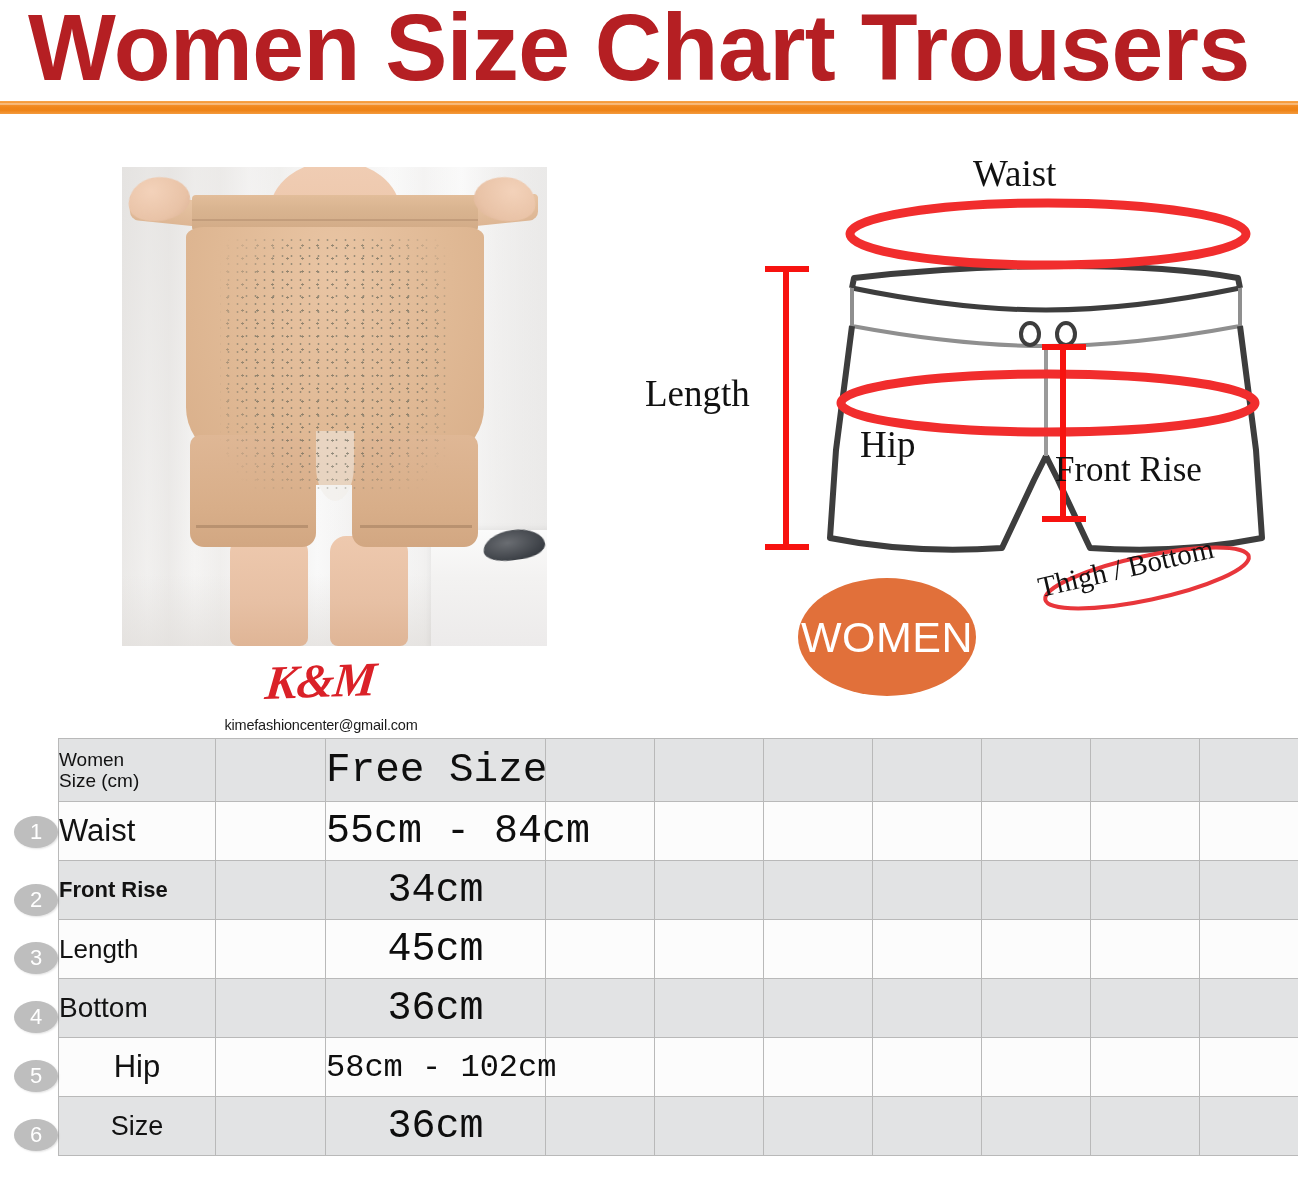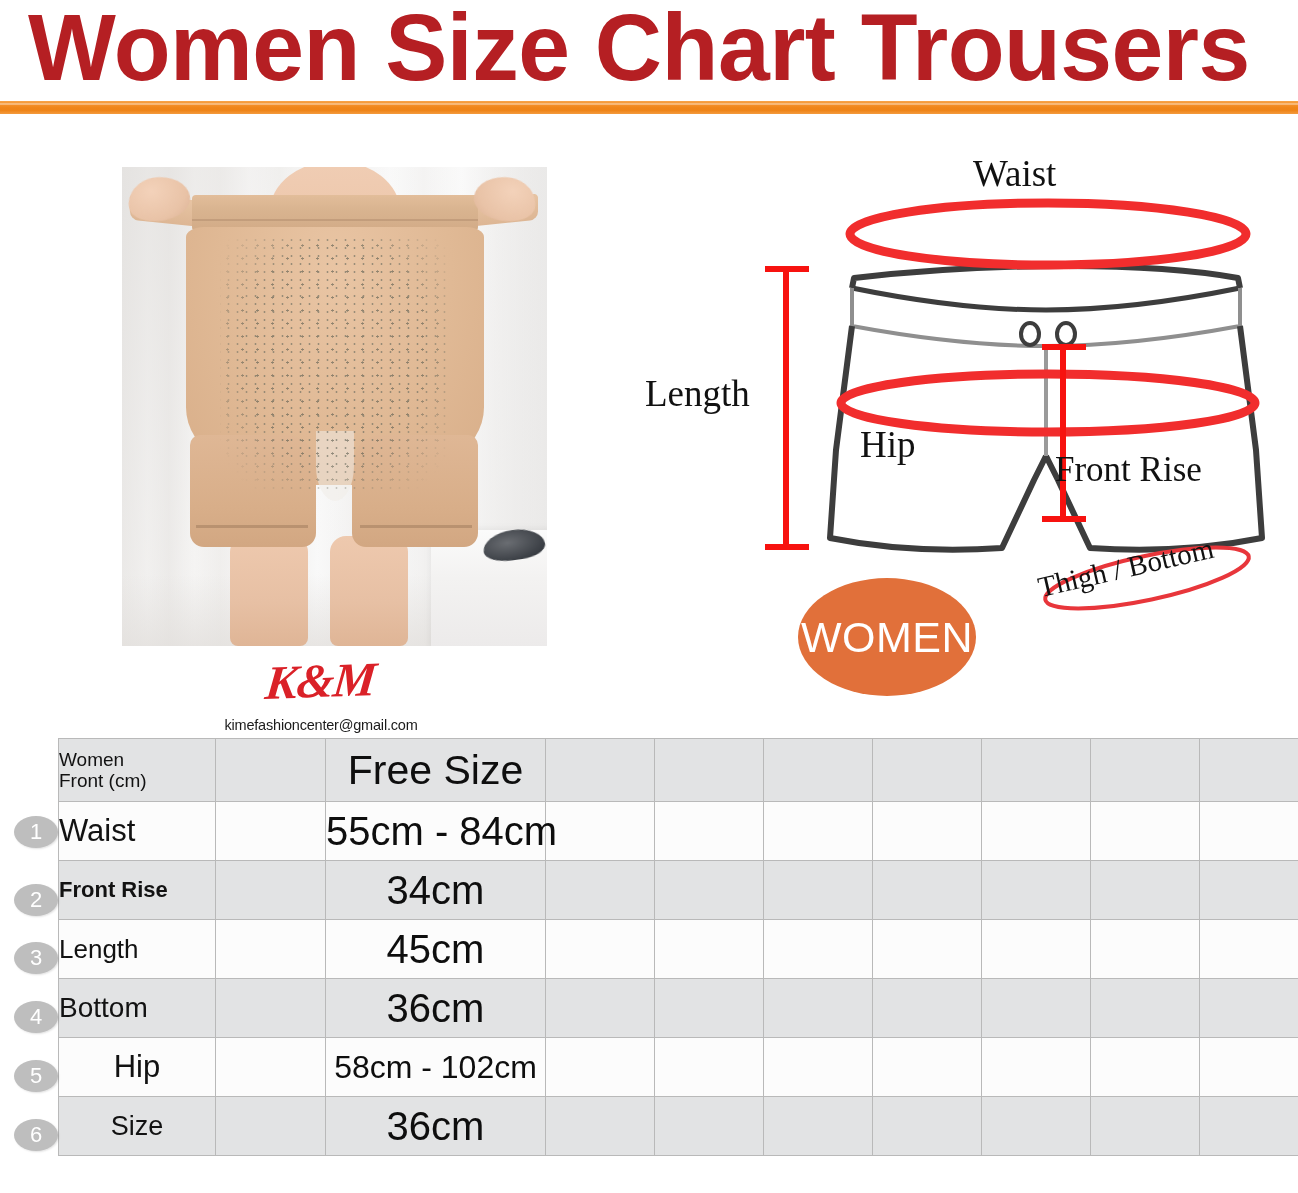--- a/index.html
+++ b/index.html
@@ -286,21 +286,21 @@
   .col-x     { width: 109px; }
 
   td.cell-label {
     padding-left: 14px;
     font-family: "Liberation Sans", sans-serif;
     color: #121212;
     white-space: nowrap;
   }
   td.cell-value {
     text-align: center;
-    font-family: Liberation Sans, sans-serif;
+    font-family: Liberation Mono, monospace;
     color: #0e0e0e;
     white-space: nowrap;
   }
   tr#row-header td { height: 62px; }
   #header-label {
     font-size: 19px;
     line-height: 21px;
     padding-top: 2px;
   }
   #header-value { font-size: 41px; }
@@ -424,21 +424,21 @@
       <col class="col-x">
       <col class="col-x">
     <col class="col-x">
       <col class="col-x">
       <col class="col-x">
   </colgroup>
   <tbody>
     <tr id="row-header" class="shade">
       <td class="cell-label" id="header-label">
         <div>Women</div>
-        <div>Front (cm)</div>
+        <div>Size (cm)</div>
       </td>
       <td></td>
       <td class="cell-value" id="header-value">Free Size</td>
       <td></td>
       <td></td>
       <td></td>
       <td></td>
       <td></td>
       <td></td>
       <td></td>

